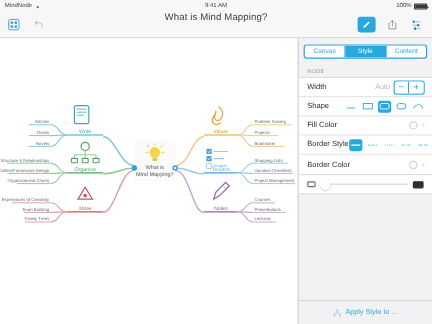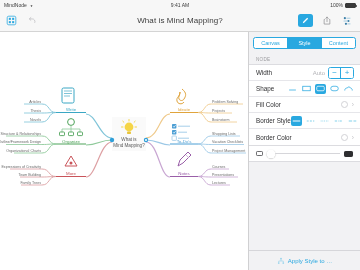--- a/index.html
+++ b/index.html
@@ -28,21 +28,21 @@
     border:0.5px solid #3a3a3a; border-radius:1px; position:relative;
     background: linear-gradient(to right, #3a3a3a 100%, transparent 0);
   }
   .battery:after{content:"";position:absolute;right:-1.6px;top:1.4px;width:1px;height:2px;background:#3a3a3a;border-radius:0 1px 1px 0;}
 
   
   .navbar {
     position: absolute; top: 10px; left: 0; width: 360px; height: 22px;
     background: #f7f7f7;
     border-bottom: 0.5px solid #d4d4d4;
-    display: flex; align-items: center; padding: 0 5px;
+    display: flex; padding: 0 5px;
   }
   .nav-title {
     position: absolute; left: 0; right: 0; text-align: center;
     font-size: 8px; color: #3d3d3d; letter-spacing: 0.1px;
   }
   .nav-left { display: flex; align-items: center; gap: 8px; z-index: 2; }
   .nav-right { margin-left: auto; display: flex; align-items: center; gap: 7px; z-index: 2; padding-right:2px;}
   .icon-btn { width: 13px; height: 13px; display: flex; align-items: center; justify-content: center; }
   .btn-edit {
     width: 15px; height: 13px; background: #29a8e0; border-radius: 2.5px;

